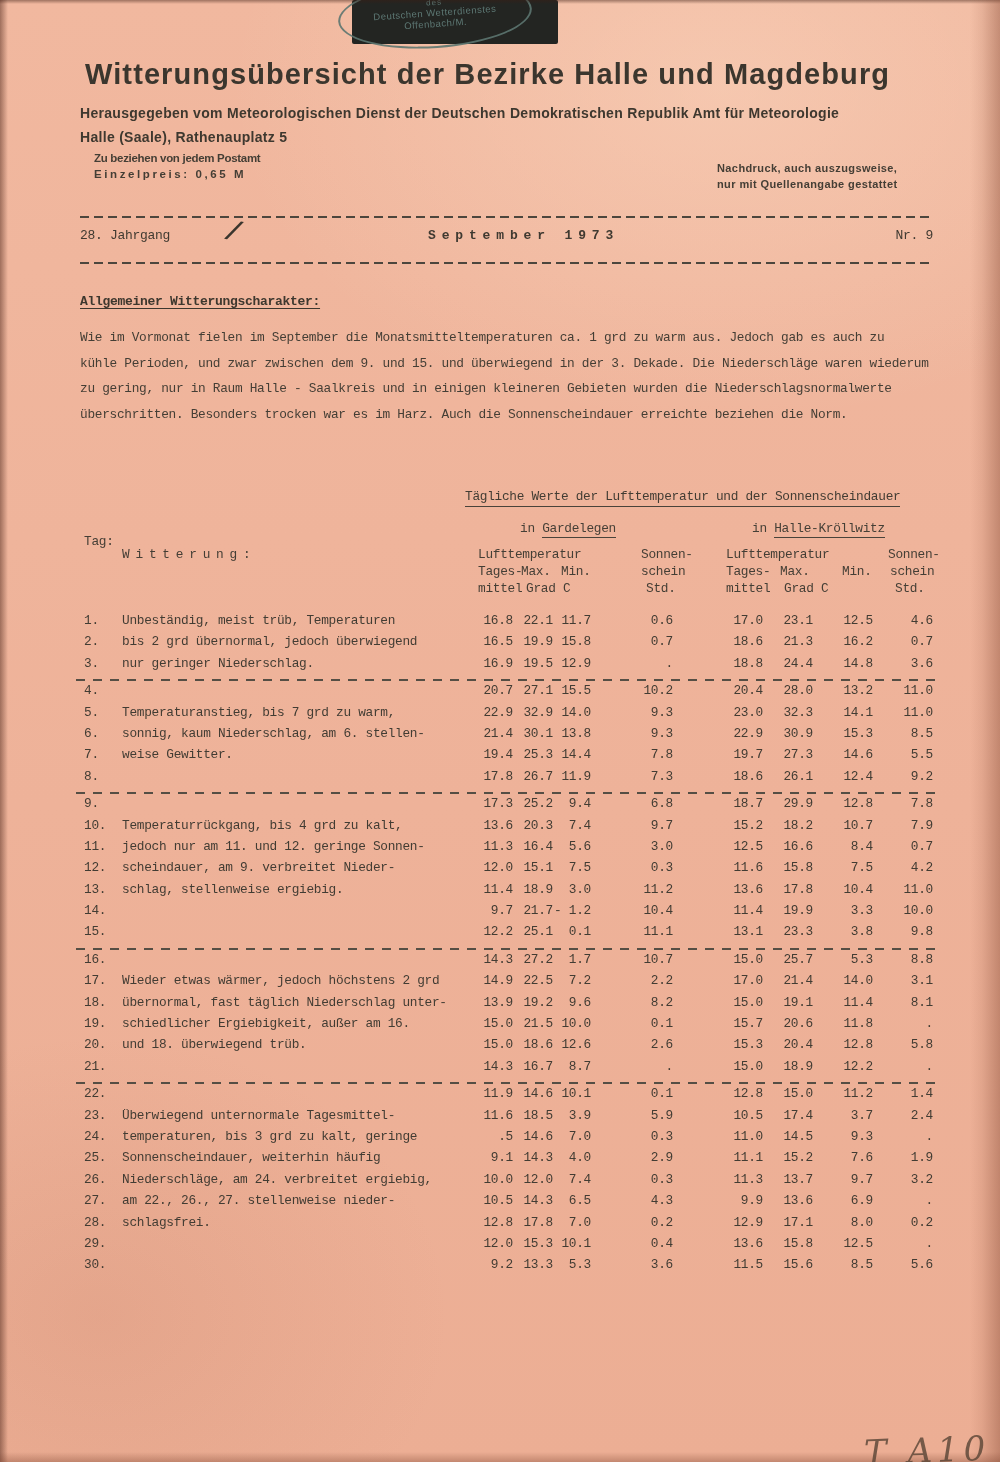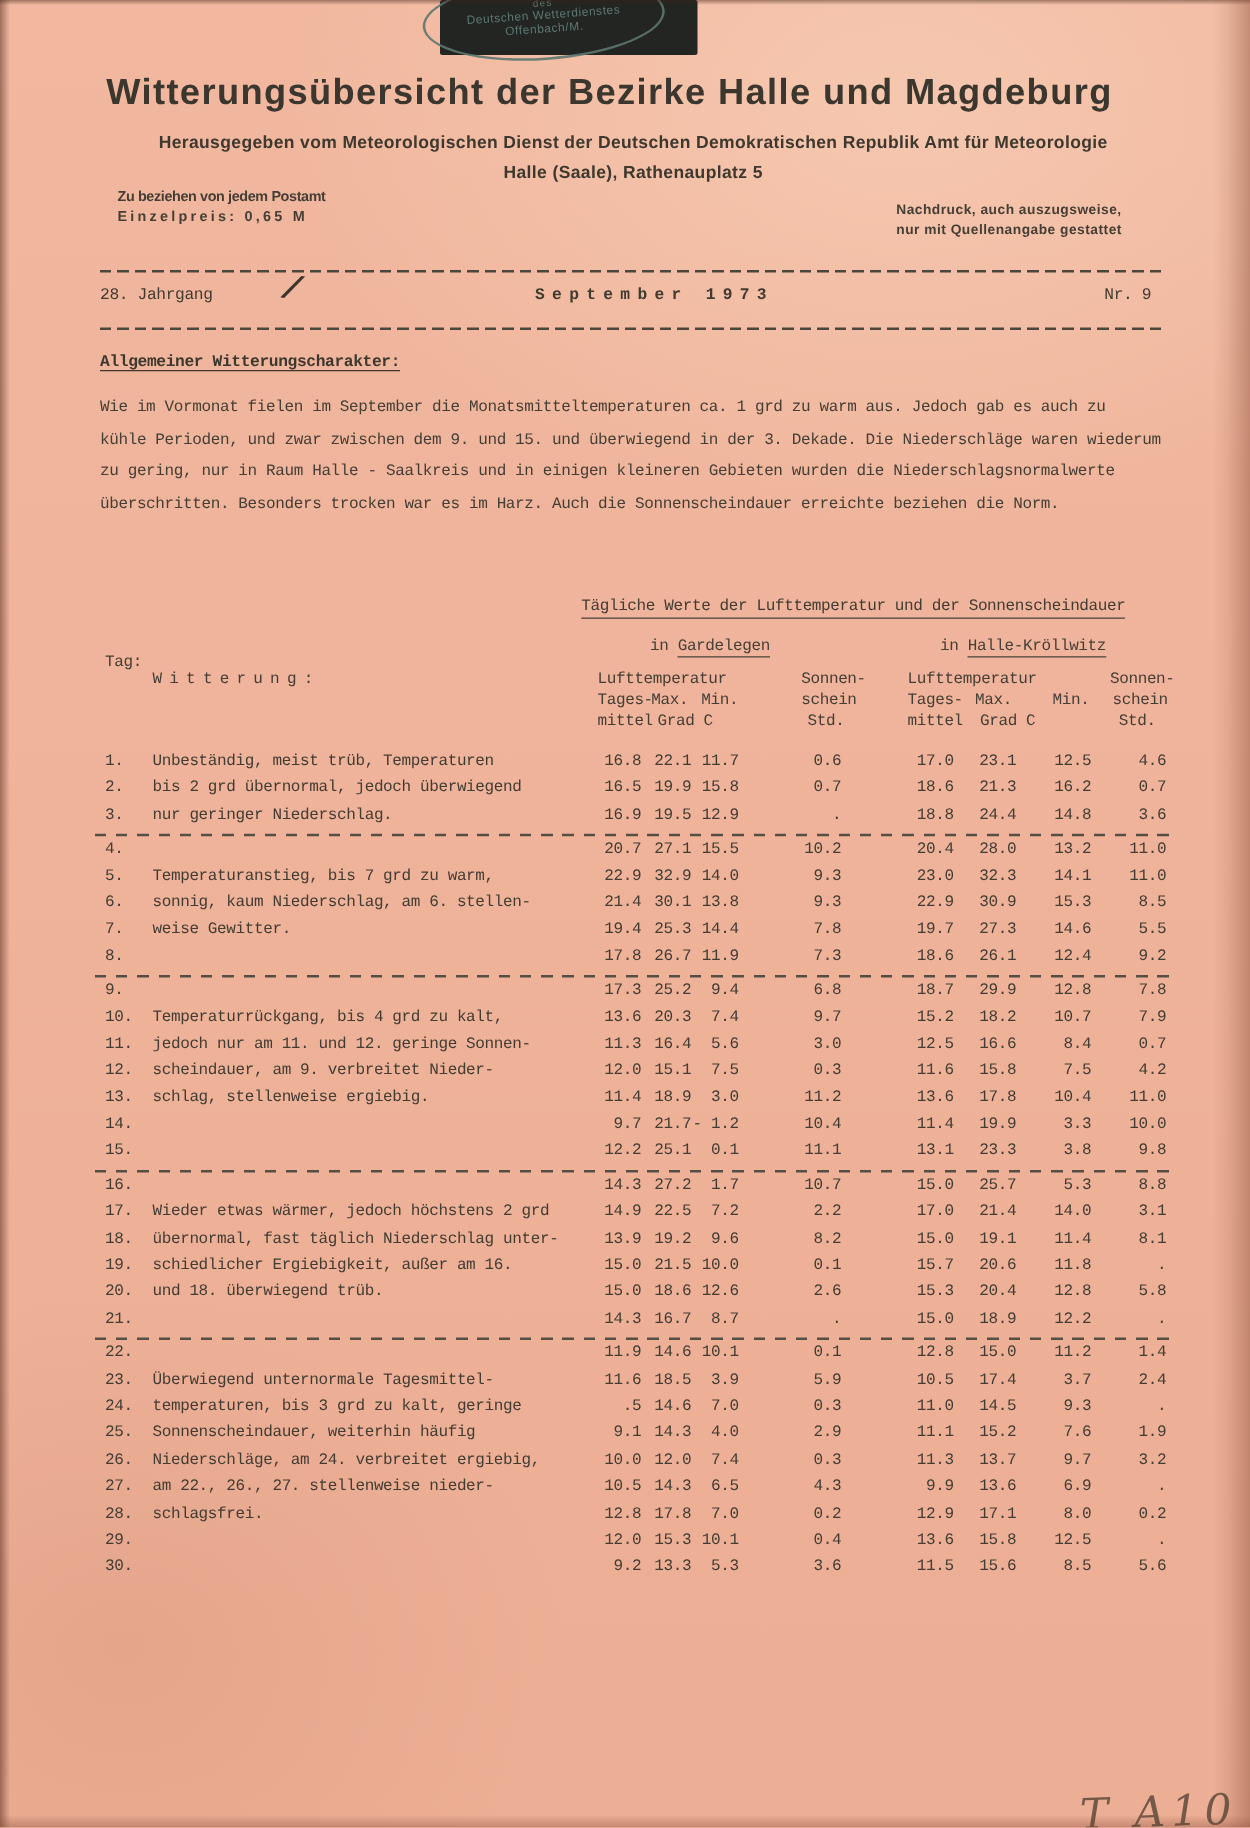--- a/index.html
+++ b/index.html
@@ -31,43 +31,43 @@
     border:2px solid rgba(92,118,112,0.9); border-radius:50%;
     transform:rotate(-4deg); color:#5d7874; text-align:center;
     font-family:"Liberation Sans","DejaVu Sans",sans-serif; z-index:2; padding-top:14px; }
   .stamp-oval .s1 { font-size:8px; letter-spacing:1px; }
   .stamp-oval .s2 { font-size:9.5px; letter-spacing:0.5px; }
   .stamp-oval .s3 { font-size:9.5px; letter-spacing:0.5px; }
 
   .masthead-title { margin-top:58px; margin-left:5px;
     font-family:"Liberation Sans","DejaVu Sans",sans-serif; font-weight:700;
     font-size:29px; letter-spacing:1.1px; color:#3b362e; white-space:nowrap; }
-  .subtitle { margin-top:10px; text-align:center; line-height:24px;
+  .subtitle { margin-top:10px; line-height:24px;
     font-family:"Liberation Sans","DejaVu Sans",sans-serif; font-weight:700;
     font-size:14px; letter-spacing:0.3px; color:#3e382f; }
 
   .notes { margin-top:1px; display:flex; justify-content:space-between; align-items:flex-start; }
   .note-left { padding-left:14px; font-family:"Liberation Sans","DejaVu Sans",sans-serif;
     font-weight:700; font-size:11.5px; line-height:16px; color:#443e35; }
   .note-left .nl2 { letter-spacing:2.6px; }
   .note-right { margin-top:10px; width:216px; font-family:"Liberation Sans","DejaVu Sans",sans-serif;
     font-weight:700; font-size:11px; line-height:16px; letter-spacing:0.4px; color:#443e35; }
 
   .rule { height:2px; background:repeating-linear-gradient(90deg,#4c463d 0 9px, transparent 9px 14px); }
   .rule1 { margin-top:24px; }
   .rule2 { margin-top:10px; }
 
   .issue-row { position:relative; margin-top:10px; height:24px; font-size:13px; color:#403a31; }
   .volume { display:inline-block; }
   .hand-slash { position:absolute; left:145px; top:-10px; font-size:27px;
     transform:rotate(10deg) skewX(-8deg); color:#3a352d; font-weight:bold; }
   .issue-month { position:absolute; left:348px; top:0; letter-spacing:0.45em; font-weight:bold; }
-  .issue-no { position:absolute; right:12px; top:0; }
-
-  .section-heading { margin-top:18px; font-size:13px; font-weight:bold; color:#3d372e;
+  .issue-no { position:absolute; right:0; top:0; }
+
+  .section-heading { margin-top:30px; font-size:13px; font-weight:bold; color:#3d372e;
     text-decoration:underline; text-underline-offset:3px; }
   .para { margin-top:16px; font-size:12.8px; line-height:25.5px; color:#443e35; }
 
   .table-head-wrap { position:relative; margin-top:62px; height:112px; font-size:12.8px; }
   .ttitle { position:absolute; left:385px; top:0; padding-bottom:2px;
     border-bottom:1px solid #49433a; white-space:nowrap; color:#423c33; }
   .station { position:absolute; top:32px; white-space:nowrap; }
   .station .uname { border-bottom:1px solid #49433a; padding-bottom:1px; }
   .stat-g { left:440px; } .stat-h { left:672px; }
   .hl { position:absolute; white-space:nowrap; color:#443e35; }

